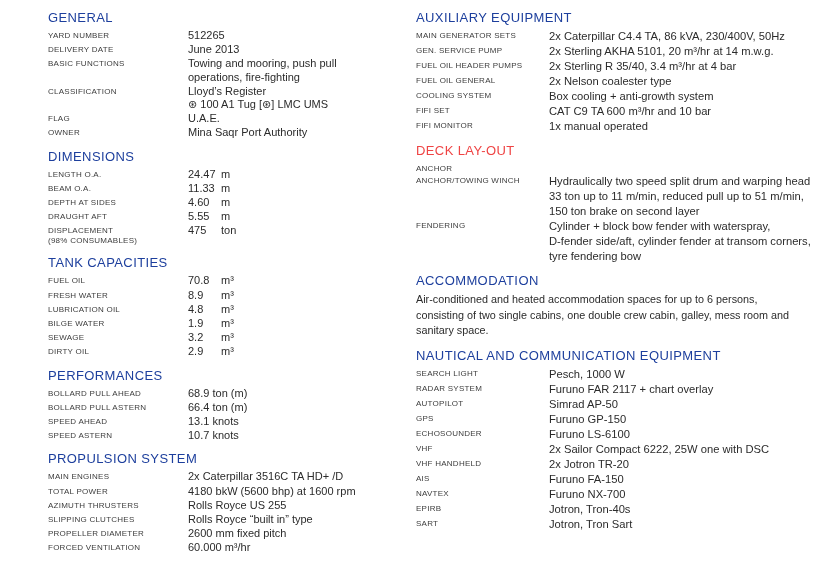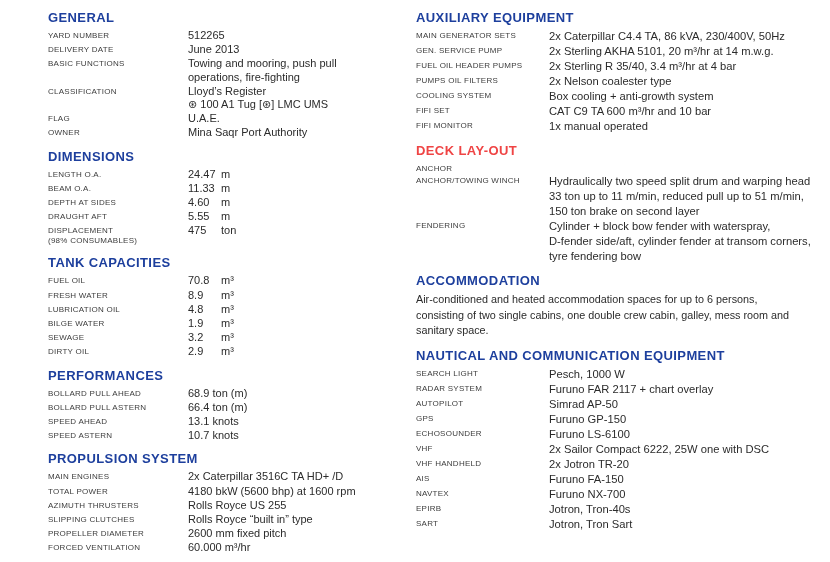--- a/index.html
+++ b/index.html
@@ -13,21 +13,21 @@
     font-family:"Liberation Sans","DejaVu Sans",sans-serif;
     color:var(--value);
   }
   .page{display:flex;box-sizing:border-box;padding:10px 0 0 48px;}
   .col{box-sizing:border-box;}
   .col-left{width:368px;flex:none;}
   .col-right{width:414px;flex:none;}
   .section{margin-bottom:9px;}
   .sec-title{
     color:var(--accent);
-    font-weight:bold;
+    font-weight:normal;
     font-size:13px;
     letter-spacing:.4px;
     line-height:15px;
     margin-bottom:4px;
   }
   .row{display:flex;margin-bottom:1px;}
   .col-right .row{margin-bottom:0;}
   .label{
     flex:none;
     font-size:8px;
@@ -308,21 +308,21 @@
         <div class="row">
           <div class="label">
             <div class="label-line">FUEL OIL HEADER PUMPS</div>
           </div>
           <div class="value">
             <div class="value-line">2x Sterling R 35/40, 3.4 m³/hr at 4 bar</div>
           </div>
         </div>
         <div class="row">
           <div class="label">
-            <div class="label-line">PUMPS OIL FILTERS</div>
+            <div class="label-line">FUEL OIL GENERAL</div>
           </div>
           <div class="value">
             <div class="value-line">2x Nelson coalester type</div>
           </div>
         </div>
         <div class="row">
           <div class="label">
             <div class="label-line">COOLING SYSTEM</div>
           </div>
           <div class="value">

